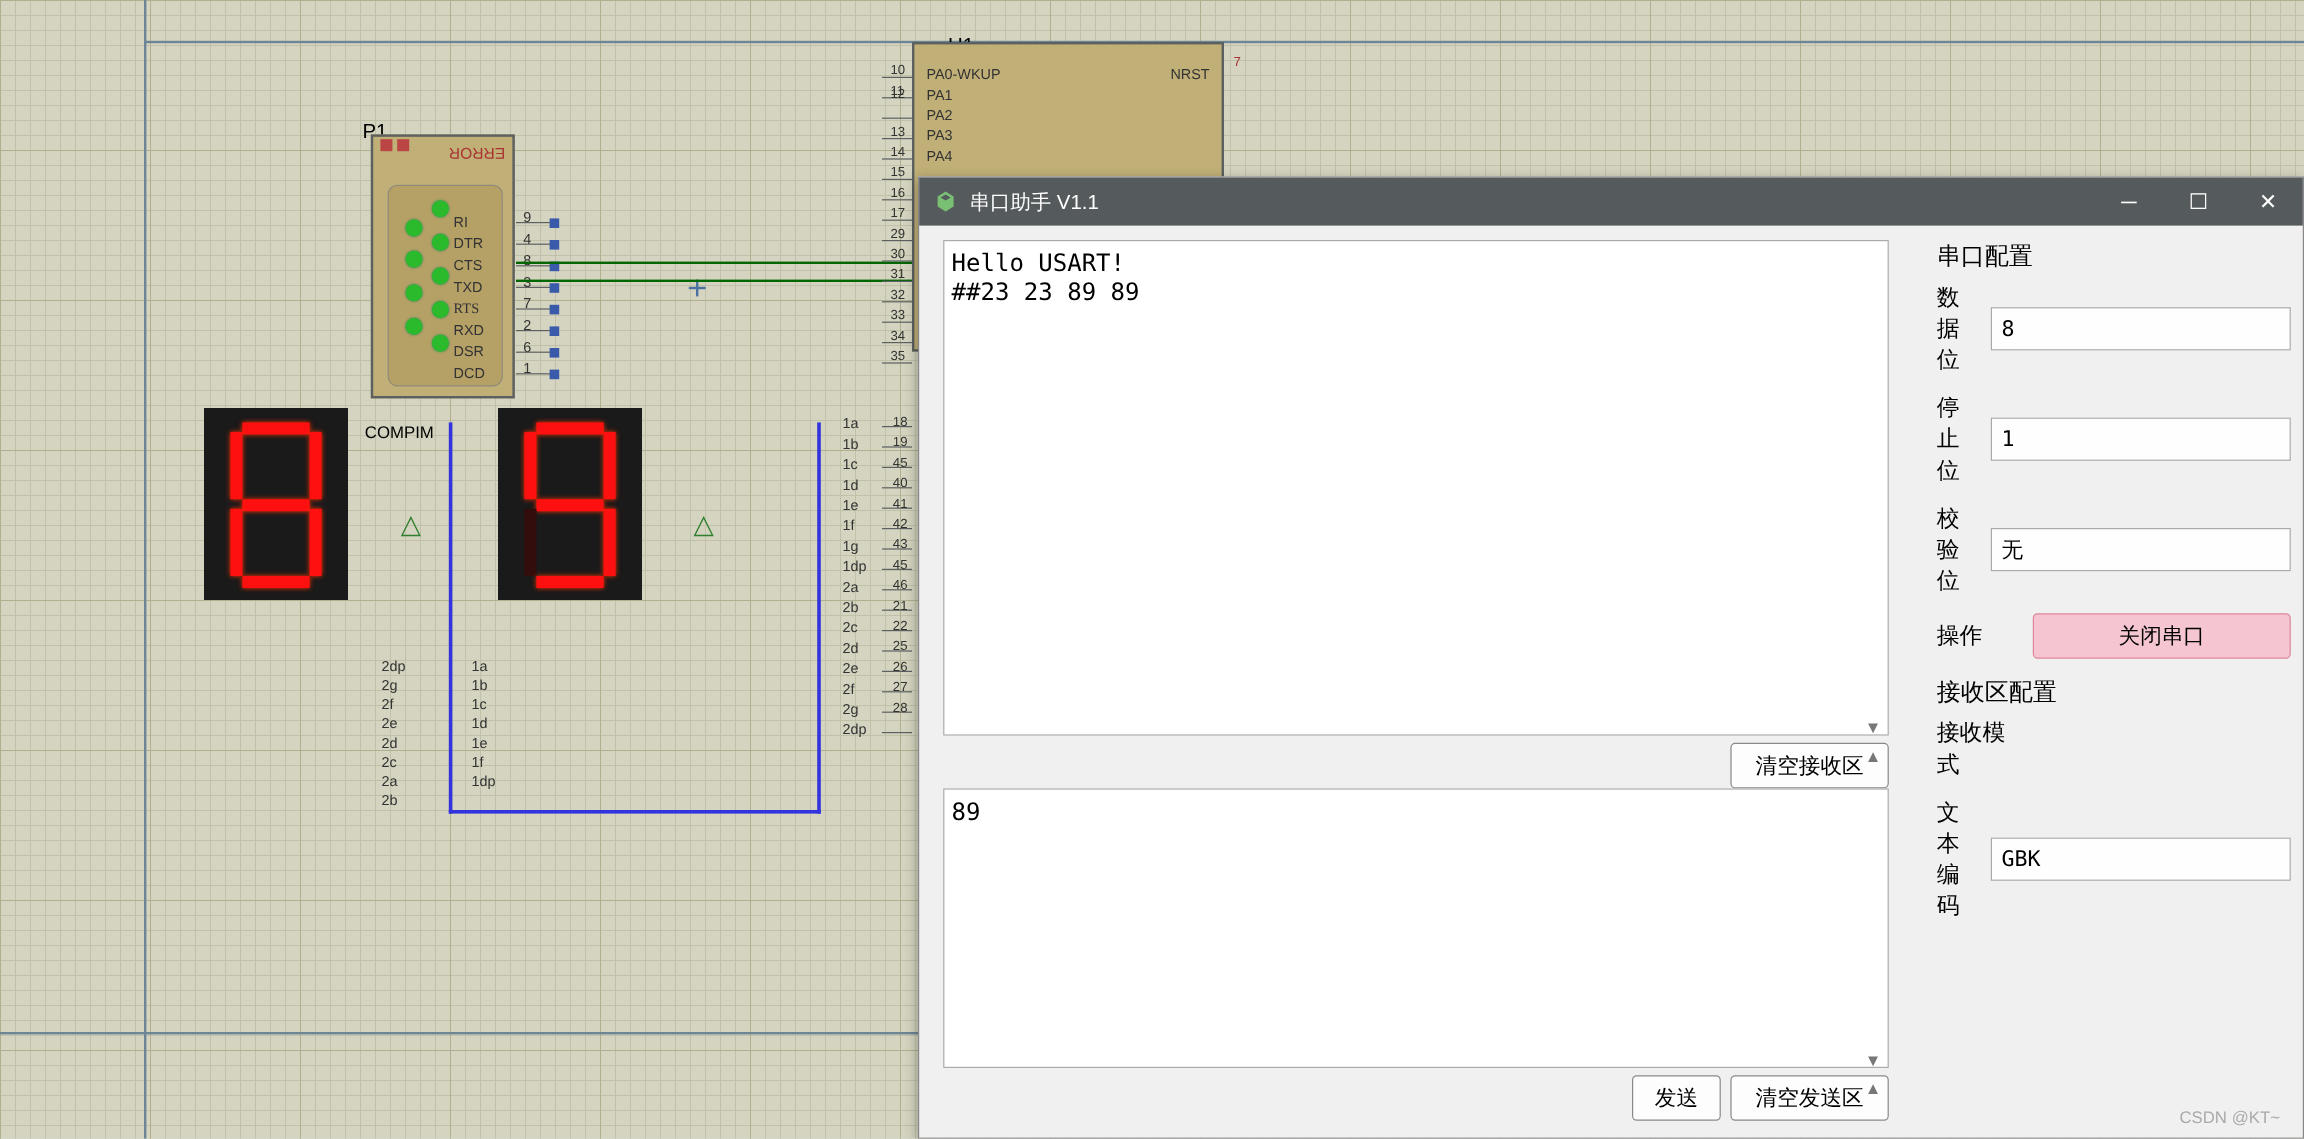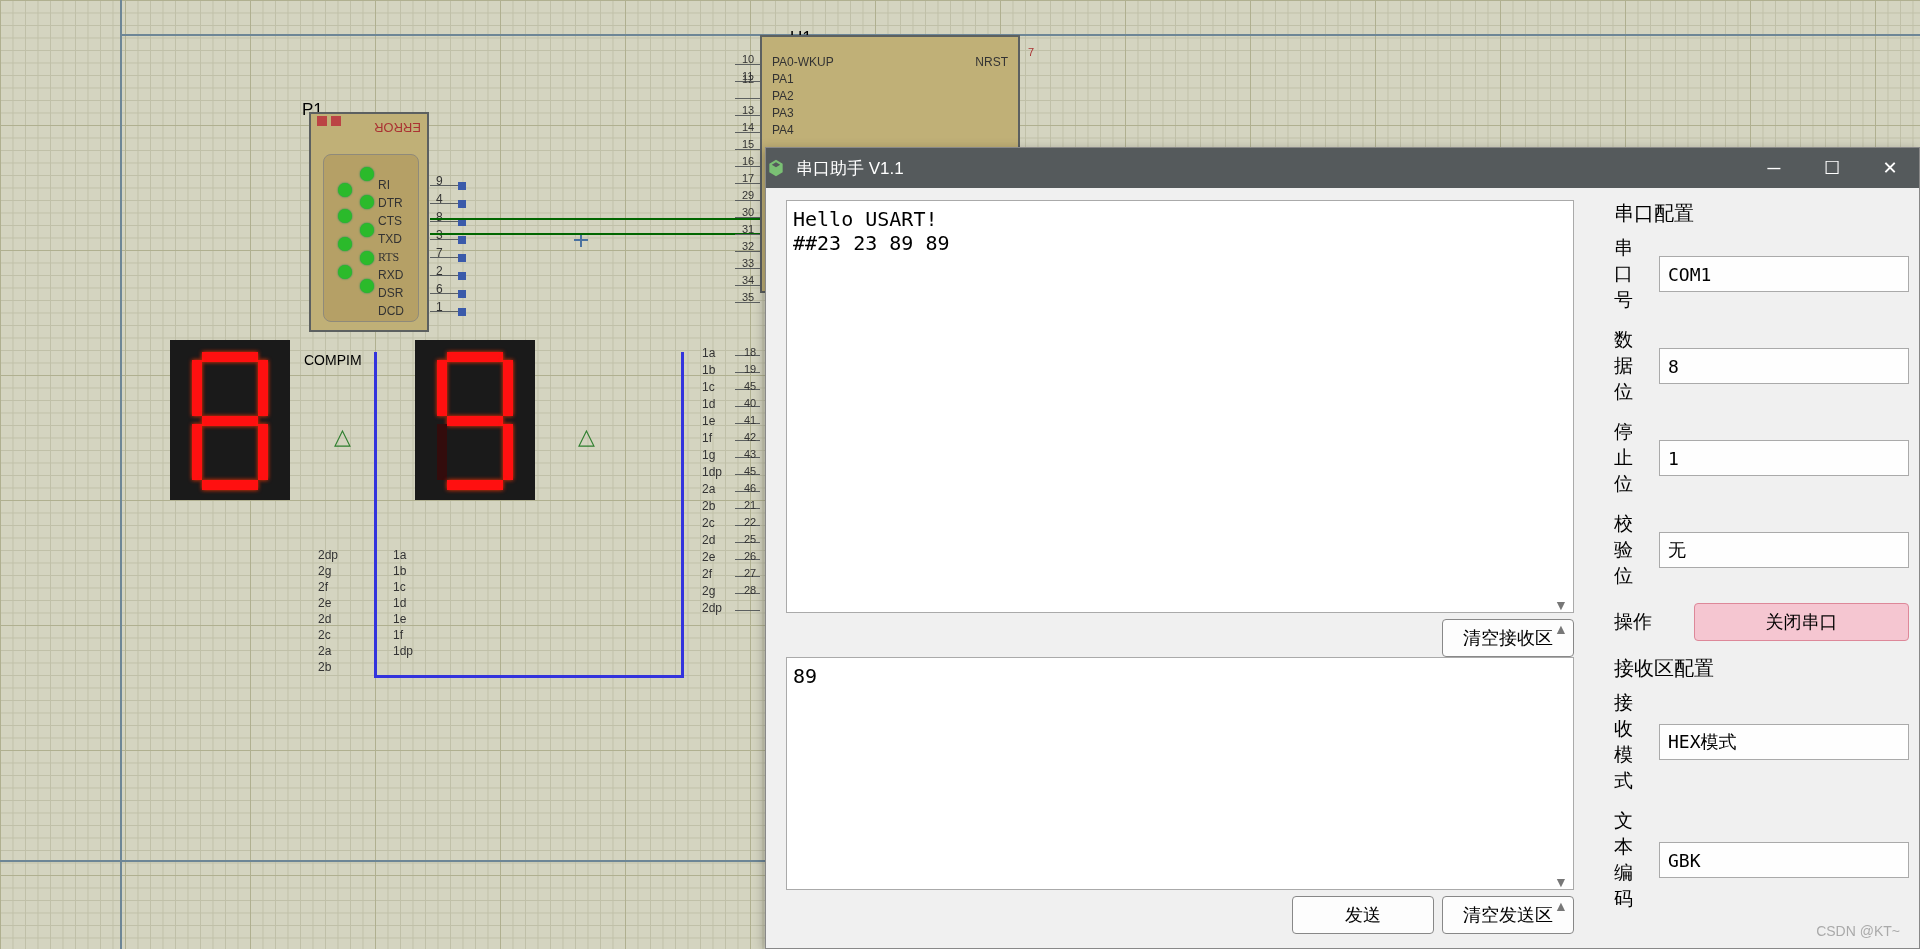--- a/index.html
+++ b/index.html
@@ -67,21 +67,21 @@
 
 
 .serial-win {
   position:absolute; left:765px; top:147px; right:0; bottom:0;
   background:#f0f0f0; border:1px solid #888;
   display:flex; flex-direction:column;
   box-shadow: -2px 2px 10px rgba(0,0,0,0.25);
 }
 .titlebar {
   height:40px; background:#555a5c; color:#fff; display:flex; align-items:center;
-  font-size:17px;
+  padding-left:12px; font-size:17px;
 }
 .titlebar .icon { width:20px; height:20px; margin-right:10px; color:#7ac074; }
 .win-controls { margin-left:auto; display:flex; height:100%; }
 .win-btn { width:58px; display:flex; align-items:center; justify-content:center; color:#fff; font-size:18px; }
 .serial-body { flex:1; display:flex; overflow:hidden; }
 .left-pane { flex:1; padding:12px 20px 14px 20px; display:flex; flex-direction:column; }
 .right-pane { width:325px; padding:12px 10px 10px 20px; }
 .sec-title { font-size:20px; margin-bottom:8px; border-bottom:1px solid #aaa; padding-bottom:2px; }
 .sec-title2 { font-size:20px; margin-bottom:8px; }
 .ta {
@@ -339,51 +339,46 @@
         <button class="btn">清空接收区</button>
       </div>
       <div class="ta-wrap" style="flex:0.9">
         <textarea class="ta" style="height: 100%;">89</textarea>
         <div class="sb">
             <span class="g" style="top:4px">▲</span>
             <span class="g" style="bottom:4px">▼</span>
           </div>
       </div>
       <div class="btn-row">
-        <button class="btn" style="padding:0 52px">发送</button>
+        <button class="btn" style="padding:0 18px">发送</button>
         <button class="btn">清空发送区</button>
       </div>
     </div>
     <div class="right-pane">
       <div class="sec-title2">串口配置</div>
       <div class="row">
-          <label>串口号</label>
-          <input class="inp" value="COM1" style="">
-        </div>
-      <div class="row">
           <label>数据位</label>
           <input class="inp" value="8" style="">
         </div>
       <div class="row">
           <label>停止位</label>
           <input class="inp" value="1" style="">
         </div>
       <div class="row">
           <label>校验位</label>
           <input class="inp" value="无" style="">
         </div>
       <div class="row">
           <label>操作</label>
           <button class="btn pink">关闭串口</button>
         </div>
 
       <div class="sec-title2" style="margin-top:6px">接收区配置</div>
       <div class="row">
           <label>接收模式</label>
-          <input class="inp" value="HEX模式" style="">
         </div>
       <div class="row">
           <label>文本编码</label>
           <input class="inp" value="GBK" style="">
         </div>
 
     </div>
   </div>
 </div>
 

